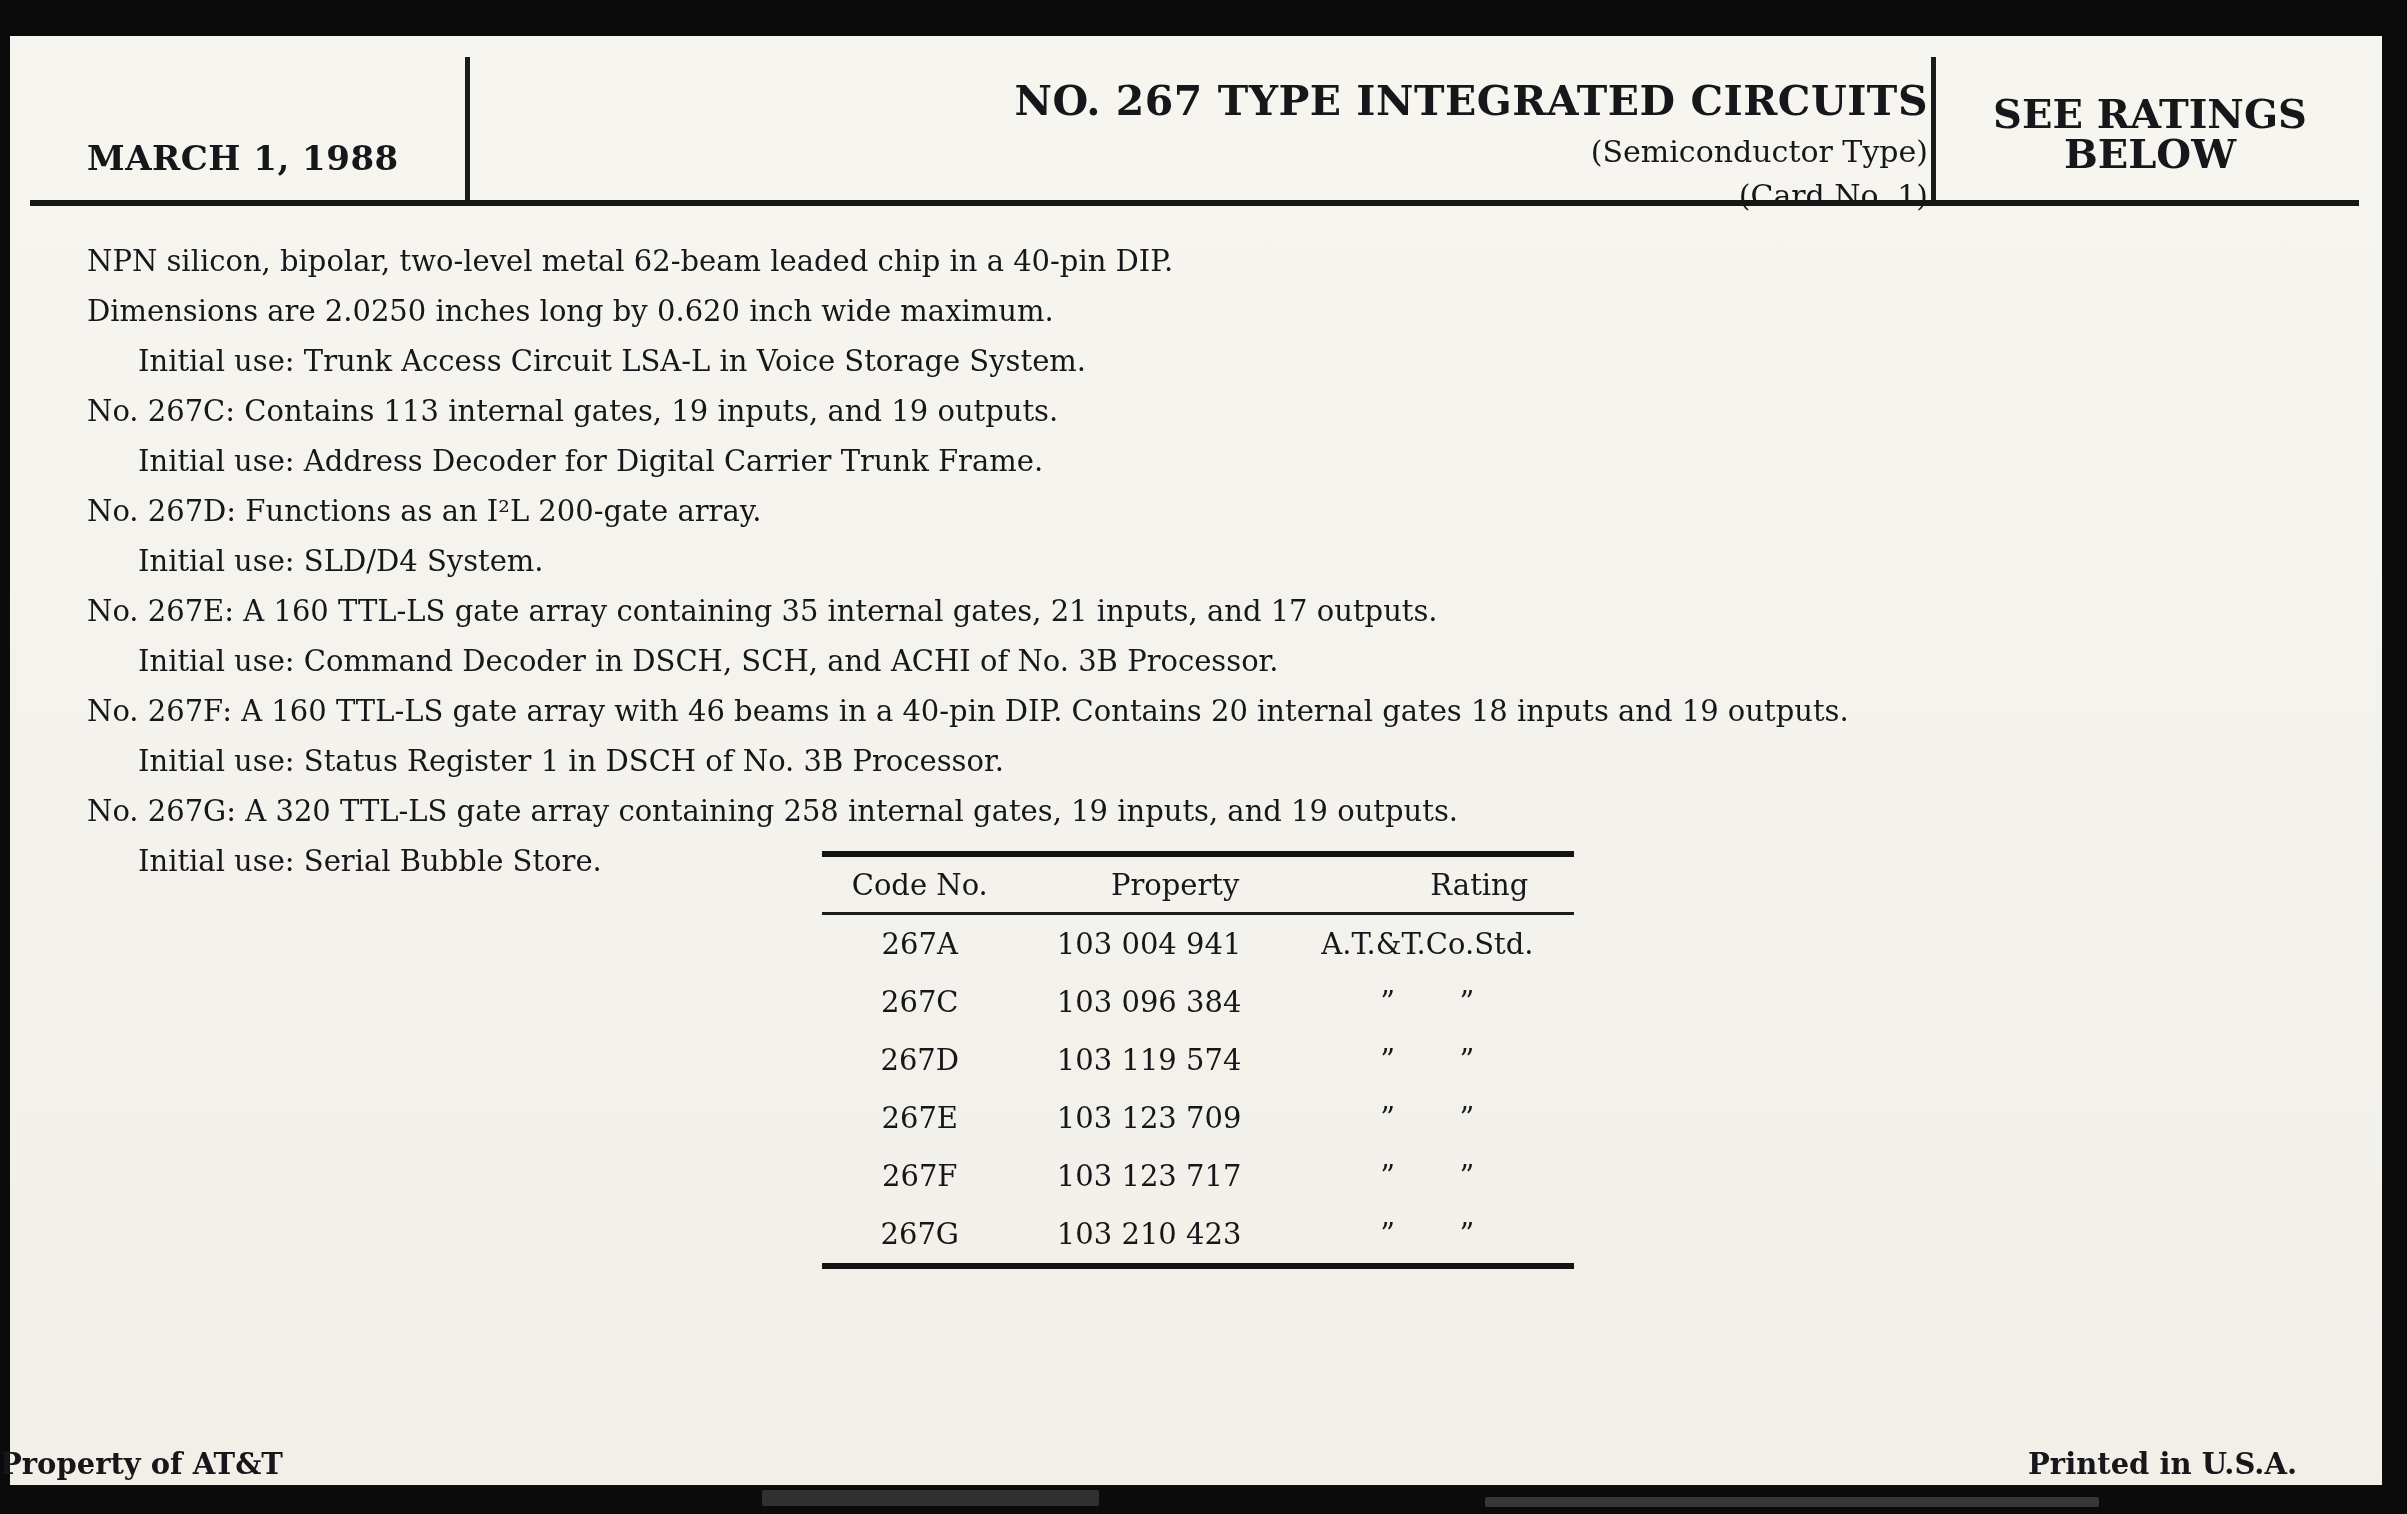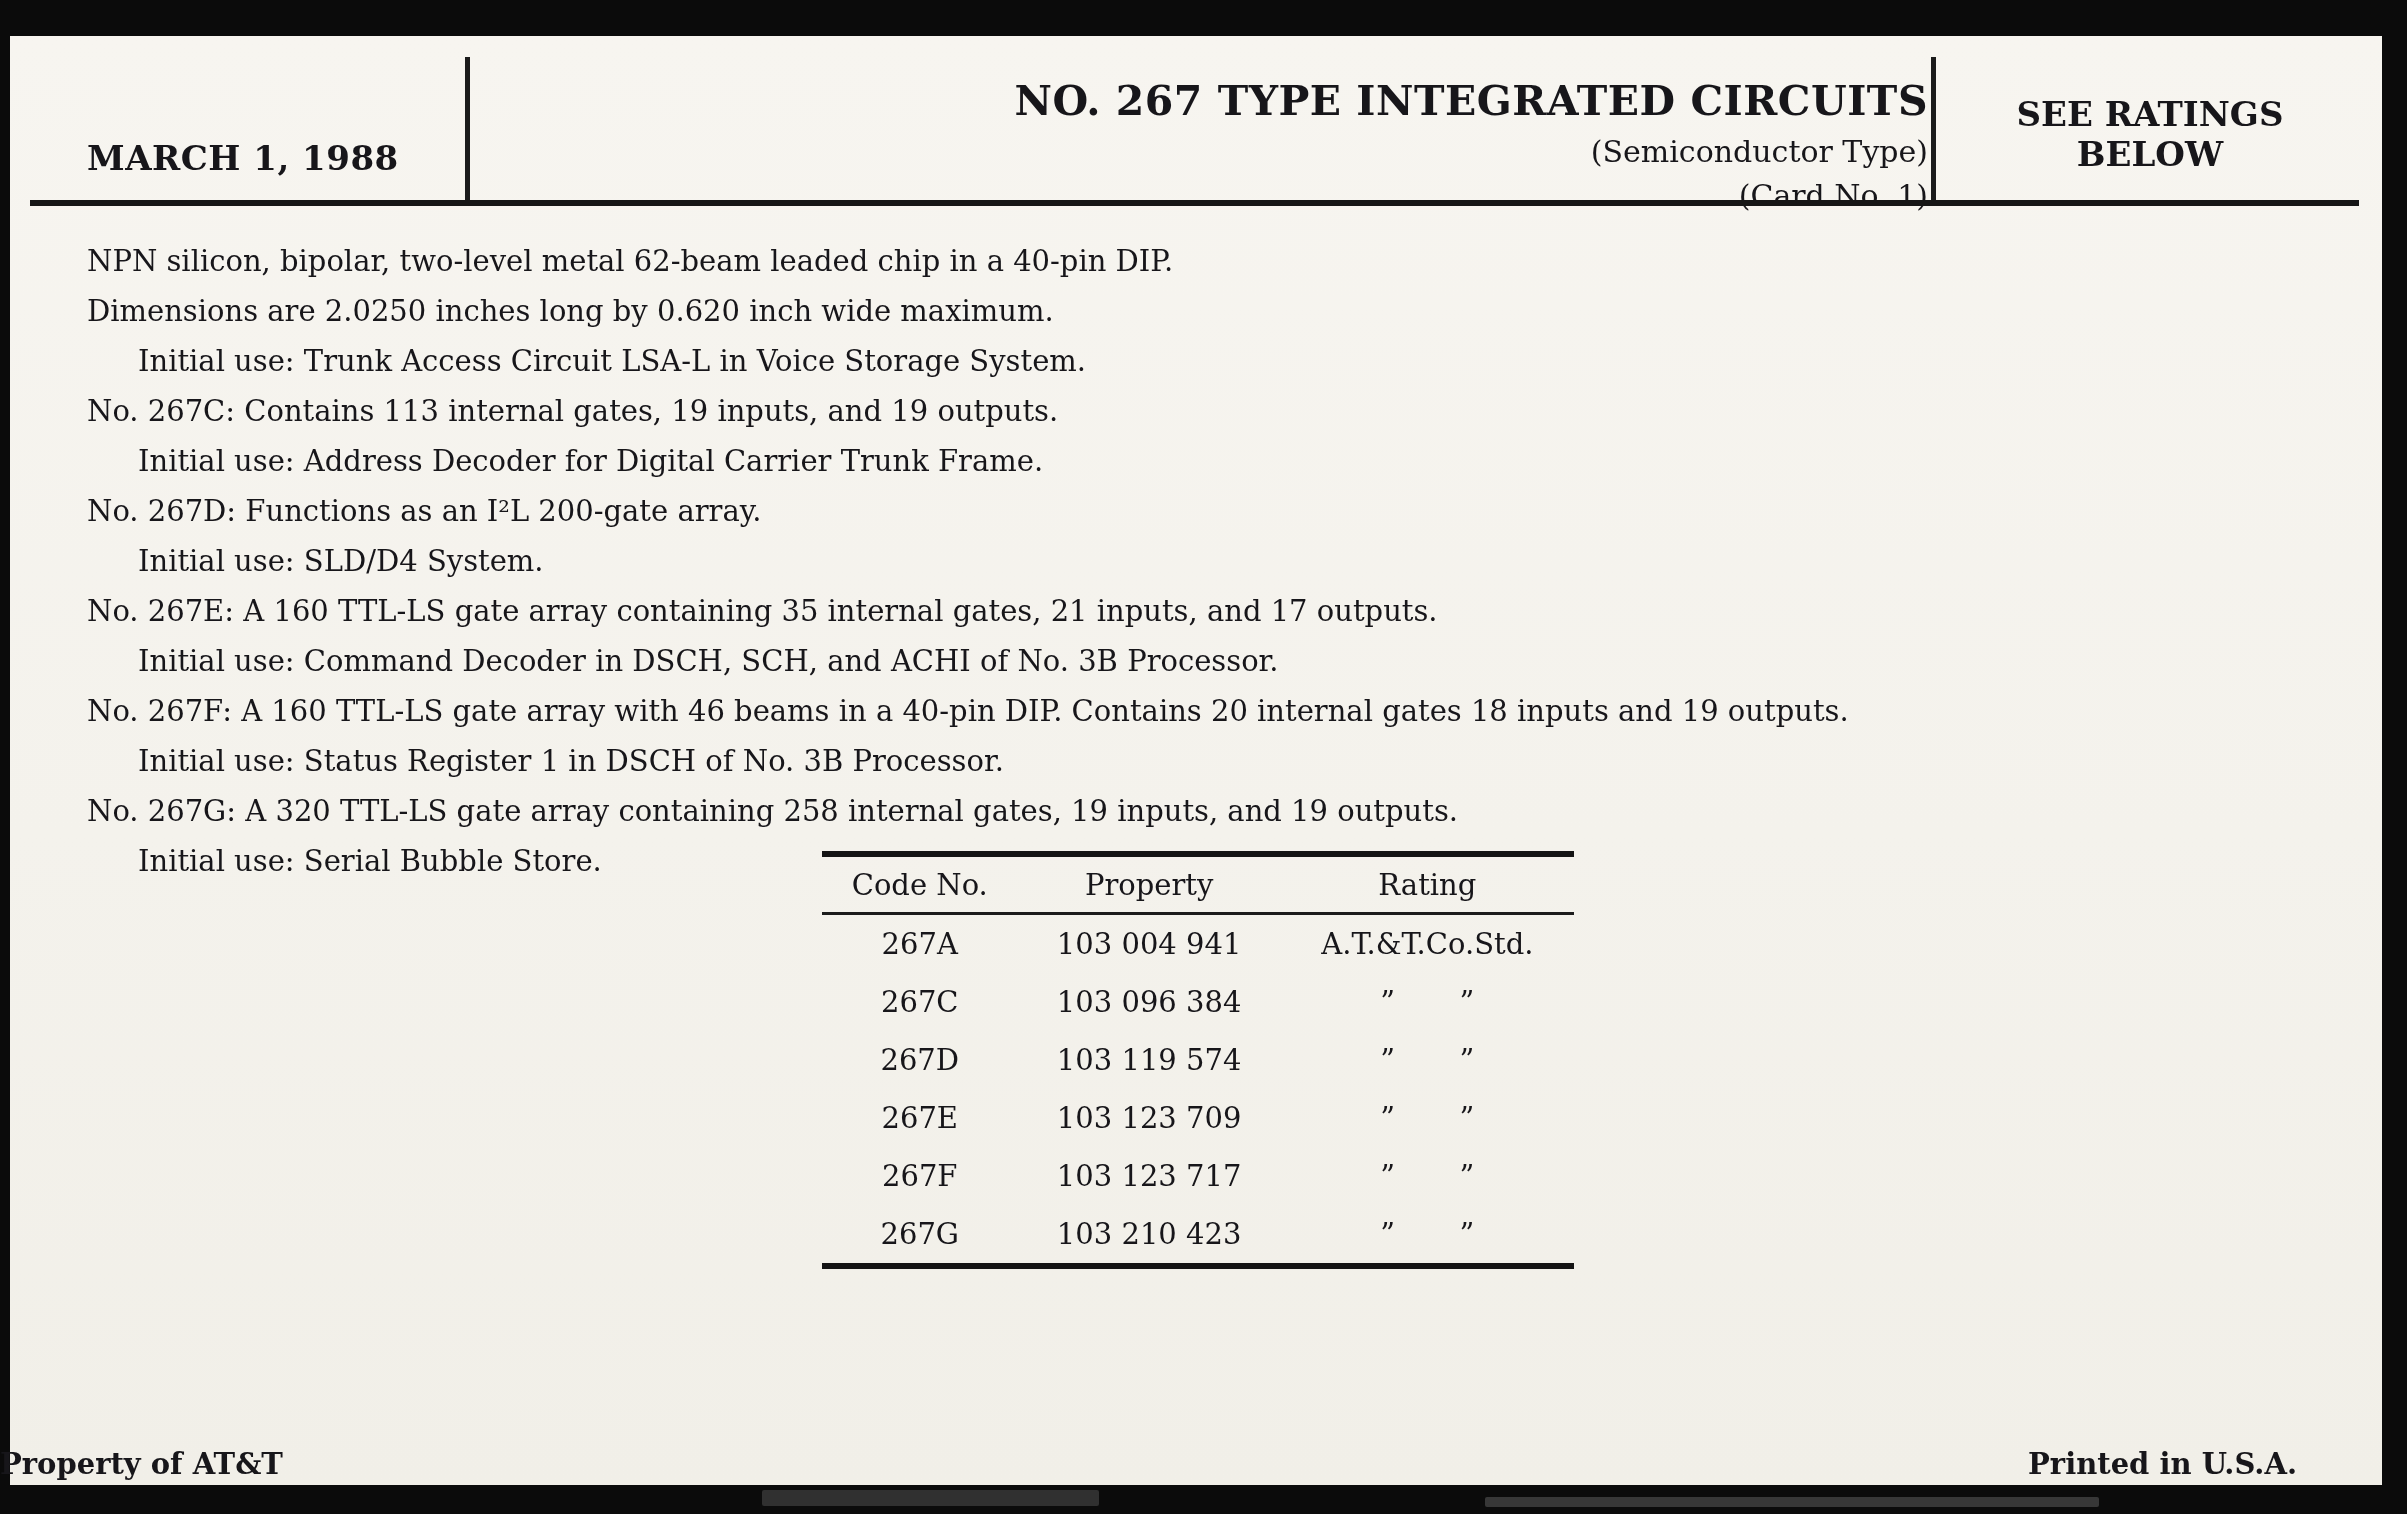--- a/index.html
+++ b/index.html
@@ -27,42 +27,42 @@
   .vbar.left  { left:465px; }
   .vbar.right { left:1931px; }
   .hdr-center {
     position:absolute; left:483px; top:77px; width:1445px;
     text-align:right;
   }
   .hdr-title { font-size:41px; font-weight:bold; letter-spacing:0.5px; line-height:48px; }
   .hdr-sub   { font-size:30px; line-height:34px; margin-top:10px; }
   .hdr-right {
     position:absolute; left:1942px; top:94px; width:416px;
-    text-align:center; font-size:34px; font-weight:bold; line-height:40px;
+    text-align:center; font-size:40px; font-weight:bold; line-height:40px;
   }
   .hrule {
     position:absolute; left:30px; top:200px;
     width:2329px; height:6px; background:#161616;
   }
   
   .body-text {
     position:absolute; left:87px; top:232px; width:2079px;
     font-size:29px; line-height:42px;
   }
   .body-text .line { white-space:nowrap;margin-top:8px; }
   .body-text .indent { padding-left:51px; }
   
   .ic-table {
     position:absolute; left:822px; top:851px; width:752px;
     font-size:29px;
   }
   .t-thick { height:6px; background:#141414; }
   .t-thin  { height:3px; background:#1c1c1c; }
   .t-row { display:grid; grid-template-columns:26% 35% 39%; align-items:center; height:58px; }
-  .t-row.head { height:55px; }
+  .t-row.head { height:55px;gap:26px; }
   .t-cell { text-align:center; }
   .t-cell.rating { white-space:pre; }
   
   .foot-center {
     position:absolute; left:0; top:1447px; width:2408px;
     text-align:left; font-size:29px; font-weight:bold;
   }
   .foot-right {
     position:absolute; right:111px; top:1447px;
     font-size:29px; font-weight:bold;

